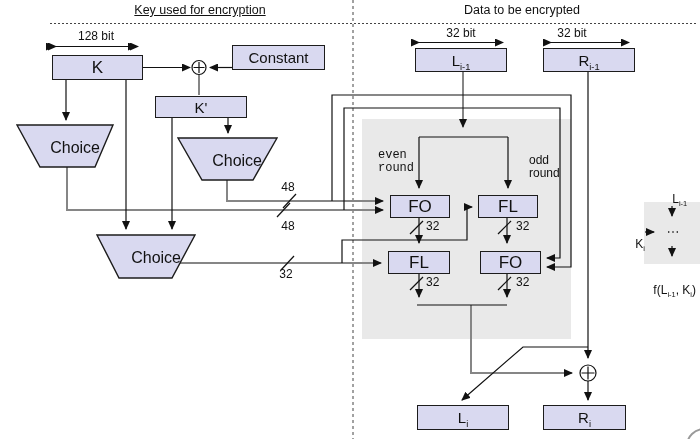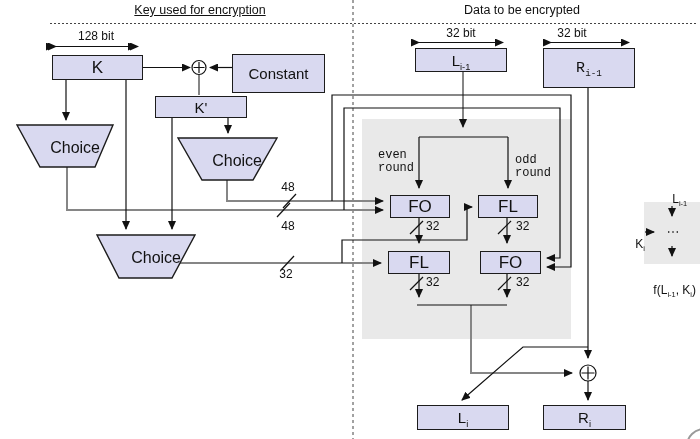--- a/index.html
+++ b/index.html
@@ -106,31 +106,31 @@
       <path d="M178,138 H277 L253,180 H202 Z"></path>
       <path d="M97,235 H195 L172,278 H119 Z"></path>
     </g>
 
     <circle cx="704" cy="446" r="17" fill="none" stroke="#9a9a9a" stroke-width="2"></circle>
   </svg>
 
   <div class="box t17" style="left:52px;top:55px;width:91px;height:25px;">
       <span>K</span>
     </div>
-  <div class="box t15" style="left:232px;top:54px;width:93px;height:39px;">
+  <div class="box t15" style="left:232px;top:45px;width:93px;height:25px;">
       <span>Constant</span>
     </div>
   <div class="box t15" style="left:155px;top:96px;width:92px;height:22px;">
       <span>K'</span>
     </div>
 
   <div class="box t15" style="left:415px;top:48px;width:92px;height:24px;">
     <span><span>L</span><sub>i-1</sub></span>
   </div>
-  <div class="box t15" style="left:543px;top:48px;width:92px;height:40px;font-family:Liberation Mono, monospace;">
+  <div class="box t15" style="left:543px;top:48px;width:92px;height:24px;">
     <span><span>R</span><sub>i-1</sub></span>
   </div>
 
   <div class="box t17" style="left:390px;top:195px;width:60px;height:23px;">
       <span>FO</span>
     </div>
   <div class="box t17" style="left:478px;top:195px;width:60px;height:23px;">
       <span>FL</span>
     </div>
   <div class="box t17" style="left:388px;top:251px;width:62px;height:23px;">
@@ -156,21 +156,21 @@
 
   <div class="choice-lbl" style="left:30px;top:139px;width:70px;">Choice</div>
   <div class="choice-lbl" style="left:192px;top:152px;width:70px;">Choice</div>
   <div class="choice-lbl" style="left:111px;top:249px;width:70px;">Choice</div>
 
   <div class="lbl t12" style="left:277px;top:181px;width:22px;text-align:center;">48</div>
   <div class="lbl t12" style="left:277px;top:220px;width:22px;text-align:center;">48</div>
   <div class="lbl t12" style="left:275px;top:268px;width:22px;text-align:center;">32</div>
 
   <div class="lbl t12" style="left:378px;top:149px;font-family:Liberation Mono, monospace;"><span>even</span><br><span>round</span></div>
-  <div class="lbl t12" style="left:515px;top:154px;font-family:Liberation Mono, monospace;"><span>odd</span><br><span>round</span></div>
+  <div class="lbl t12" style="left:529px;top:154px;"><span>odd</span><br><span>round</span></div>
 
   <div class="lbl t12" style="left:426px;top:220px;">32</div>
   <div class="lbl t12" style="left:516px;top:220px;">32</div>
   <div class="lbl t12" style="left:426px;top:276px;">32</div>
   <div class="lbl t12" style="left:516px;top:276px;">32</div>
 
   <div class="lbl ctr t12" style="left:653px;top:180px;width:40px;">
     <span>L</span><sub>i-1</sub>
   </div>
   <div class="lbl t12" style="left:622px;top:225px;width:20px;text-align:left;">

